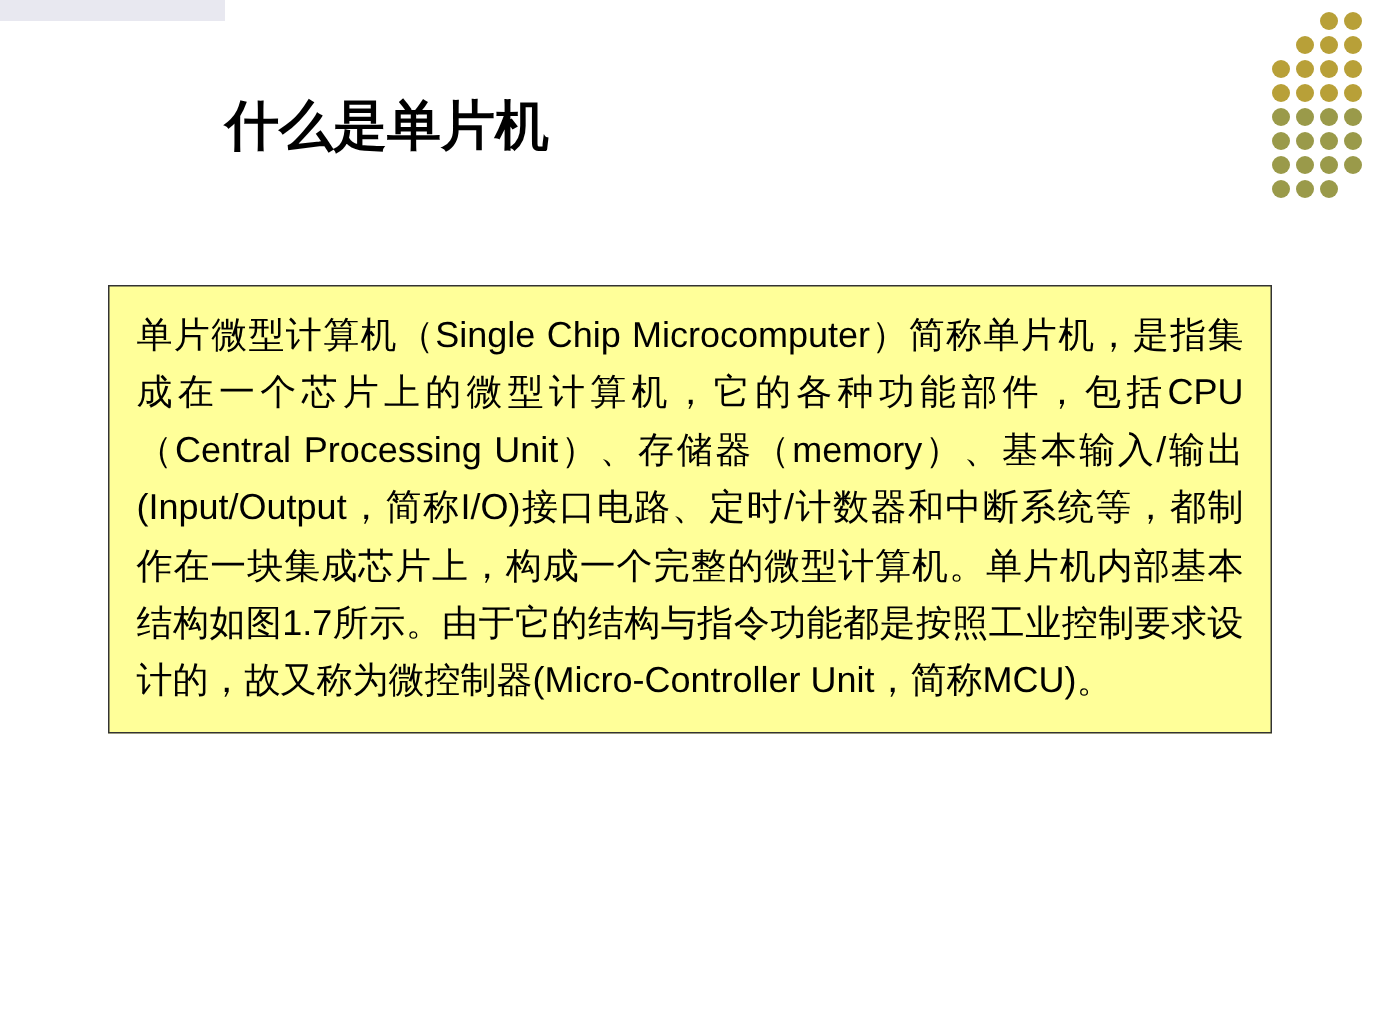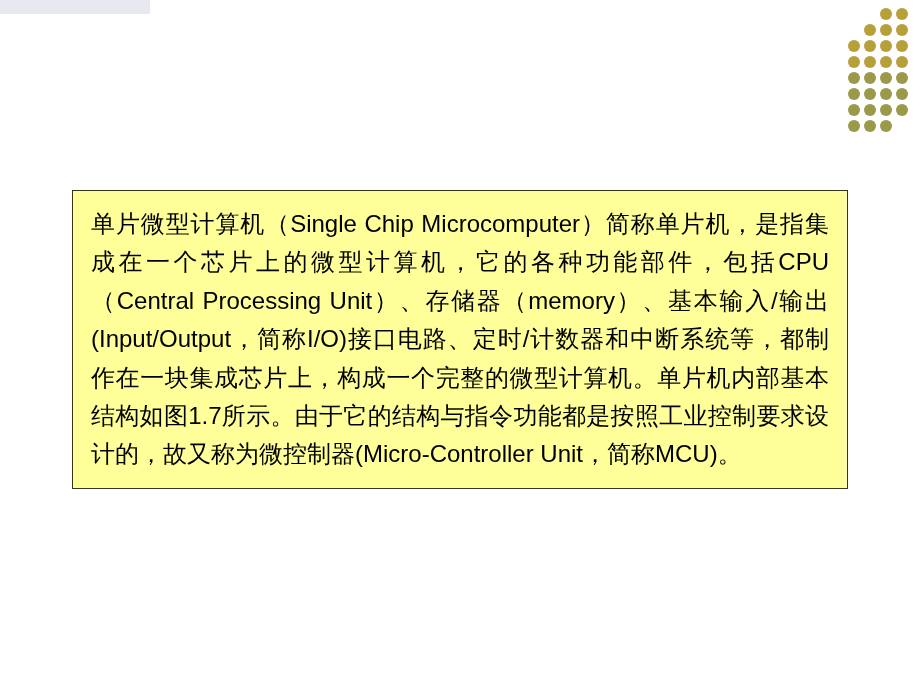--- a/index.html
+++ b/index.html
@@ -129,17 +129,18 @@
       <span class="dot dot-olive"></span>
     </div>
     <div class="dot-row">
       <span class="dot dot-olive"></span>
       <span class="dot dot-olive"></span>
       <span class="dot dot-olive"></span>
       <span class="dot dot-blank"></span>
     </div>
   </div>
 
+  <h1 class="title">什么是单片机</h1>
 
   <div class="content-box">
     <p class="content-text">单片微型计算机（Single Chip Microcomputer）简称单片机，是指集成在一个芯片上的微型计算机，它的各种功能部件，包括CPU（Central Processing Unit）、存储器（memory）、基本输入/输出(Input/Output，简称I/O)接口电路、定时/计数器和中断系统等，都制作在一块集成芯片上，构成一个完整的微型计算机。单片机内部基本结构如图1.7所示。由于它的结构与指令功能都是按照工业控制要求设计的，故又称为微控制器(Micro-Controller Unit，简称MCU)。</p>
   </div>
 </div>
 
 </body></html>

